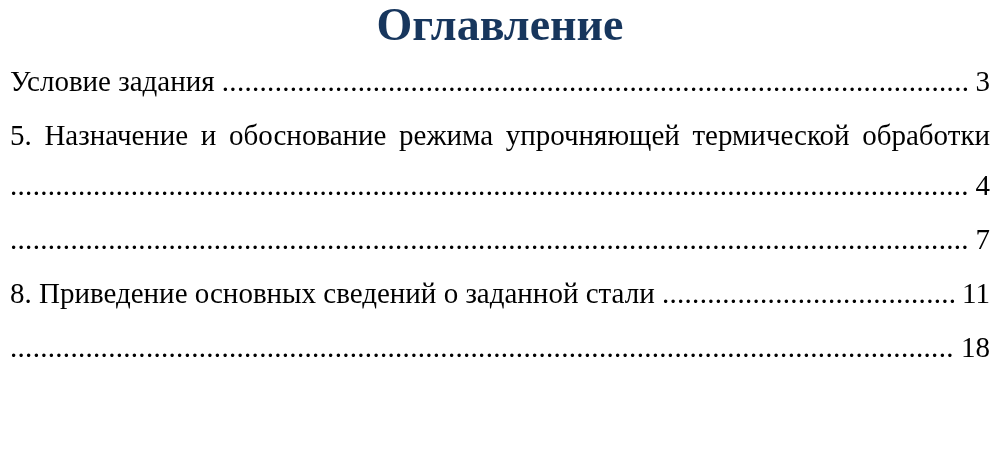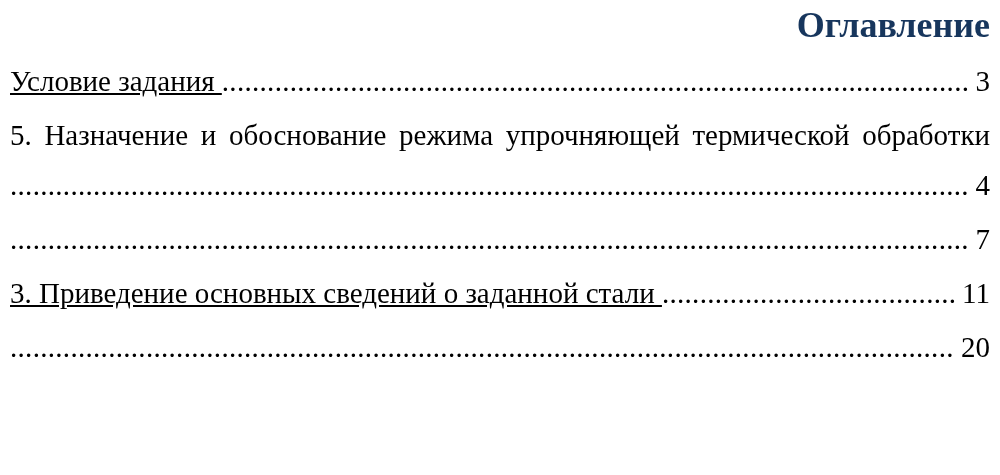--- a/index.html
+++ b/index.html
@@ -11,22 +11,22 @@
     width: 1000px;
     height: 475px;
     overflow: hidden;
     font-family: "Liberation Serif", "DejaVu Serif", serif;
     color: #000000;
   }
   .page-inner {
     padding: 2px 10px 0 10px;
   }
   .doc-title {
-    text-align: right;
-    font-size: 36px;
+    text-align: center;
+    font-size: 46px;
     font-weight: bold;
     color: #17365D;
     line-height: 46px;
     margin: 0 0 8px 0;
   }
   .toc {
     font-size: 29px;
     line-height: 50px;
   }
   .toc-entry {
@@ -37,21 +37,20 @@
     text-align-last: justify;
     white-space: pre-wrap;
   }
   .toc-last-line {
     display: flex;
     align-items: baseline;
   }
   .toc-text {
     white-space: pre;
     flex: 0 0 auto;
-    text-decoration: underline;
   }
   .dots {
     flex: 1 1 auto;
     min-width: 0;
     overflow: hidden;
     white-space: nowrap;
     letter-spacing: 0.3px;
   }
   .page-num {
     flex: 0 0 auto;
@@ -86,27 +85,27 @@
 
     <div class="toc-entry">
       <div class="toc-last-line">
         <span class="dots">..........................................................................................................................................................................</span>
         <span class="page-num">7</span>
       </div>
     </div>
 
     <div class="toc-entry">
       <div class="toc-last-line">
-        <span class="toc-text">3. Приведение основных сведений о заданной стали </span>
+        <span class="toc-text">8. Приведение основных сведений о заданной стали </span>
         <span class="dots">..........................................................................................................................................................................</span>
         <span class="page-num">11</span>
       </div>
     </div>
 
     <div class="toc-entry">
       <div class="toc-last-line">
         <span class="dots">..........................................................................................................................................................................</span>
-        <span class="page-num">20</span>
+        <span class="page-num">18</span>
       </div>
     </div>
 
   </div>
 </div>
 
 </body></html>

